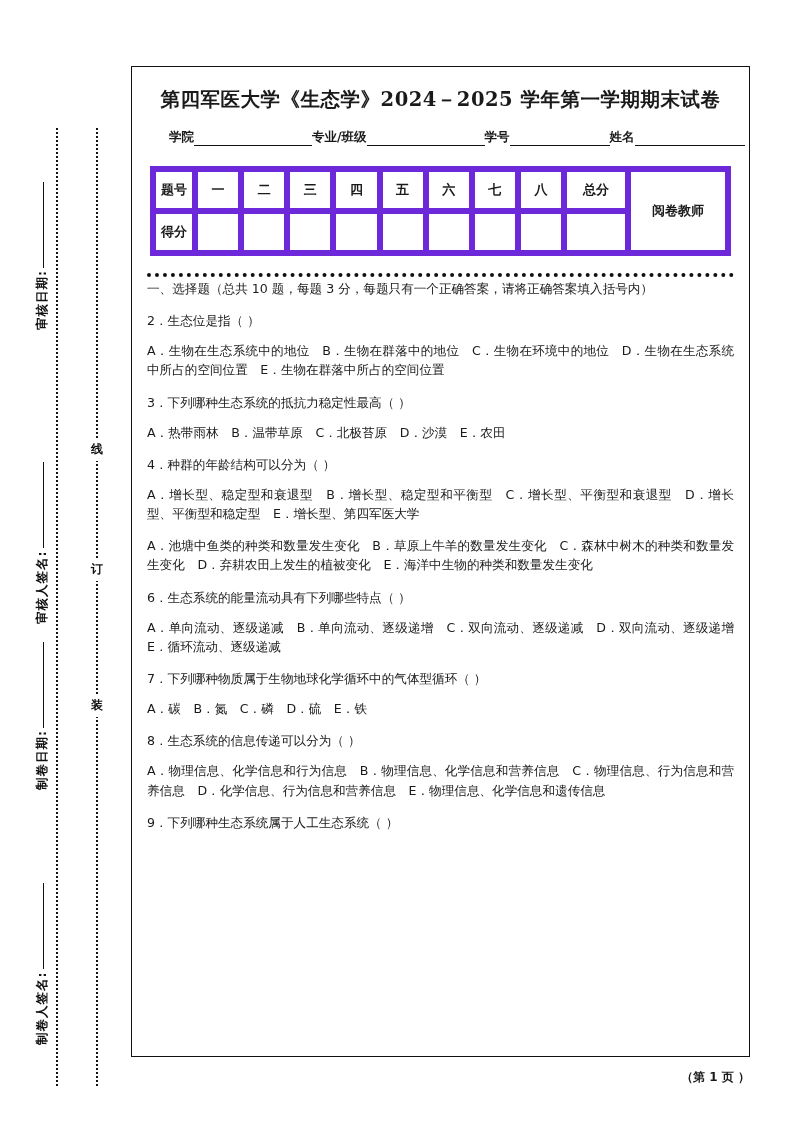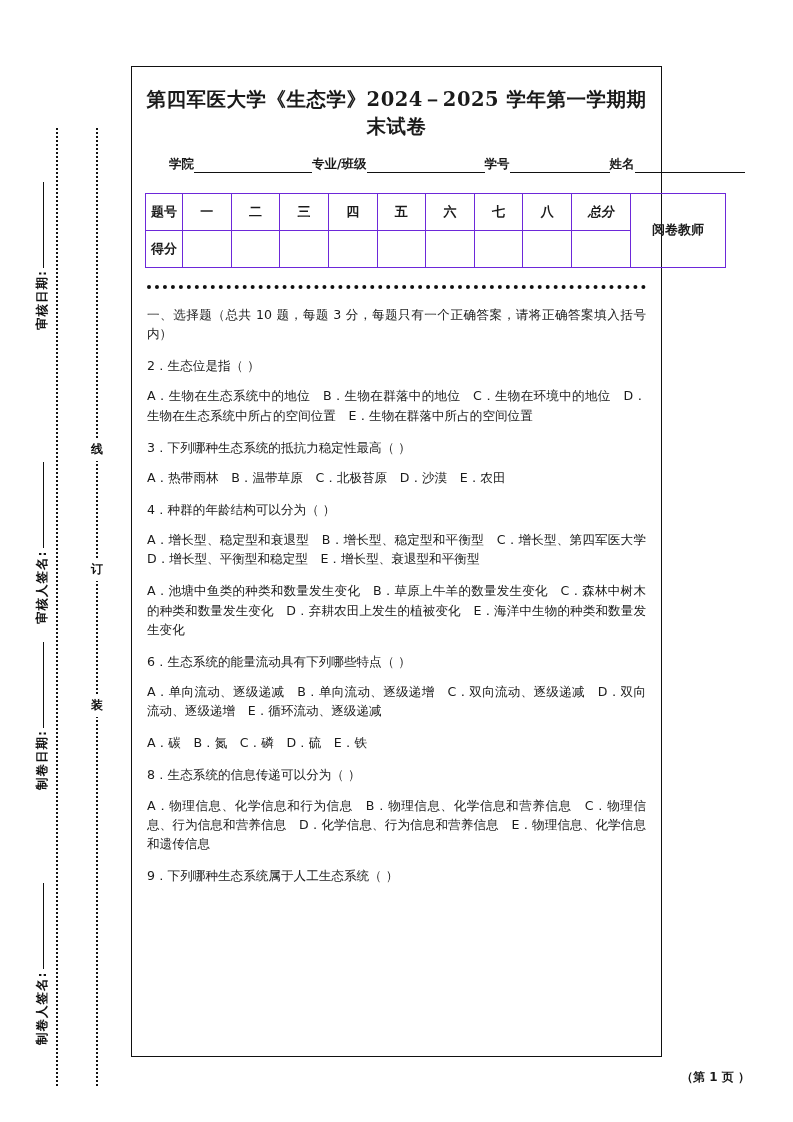--- a/index.html
+++ b/index.html
@@ -65,21 +65,21 @@
     font-weight: bold;
     padding: 3px 0;
     color: #111;
   }
 
   
   #paper-frame {
     position: absolute;
     left: 131px;
     top: 66px;
-    width: 531px;
+    width: 619px;
     height: 991px;
     border: 1.4px solid #111;
     box-sizing: border-box;
     padding: 0 13px;
   }
 
   #exam-title {
     text-align: center;
     font-size: 19.5px;
     font-weight: bold;
@@ -111,49 +111,49 @@
   .id-gap { width: 8px; }
 
   
   #score-table {
     margin: 20px auto 0 auto;
     border-collapse: collapse;
     width: 581px;
     table-layout: fixed;
   }
   #score-table td {
-    border: 1px solid #6d28d9;
+    border: 6px solid #6d28d9;
     text-align: center;
     vertical-align: middle;
     font-family: "DejaVu Sans", "Liberation Sans", sans-serif;
     font-size: 13px;
     font-weight: bold;
     height: 34px;
   }
   #score-table td.rowhead {
     width: 34px;
     line-height: 1.05;
     font-size: 13px;
   }
-  #score-table td.total { width: 56px; font-style: italic; }
+  #score-table td.total { width: 56px; }
   #score-table td.grader {
     width: 92px;
     line-height: 1.15;
   }
 
   
   #dotted-rule {
     margin: 17px 2px 0 2px;
     height: 0;
     border-top: 4px dotted #111;
   }
 
   
   #question-body {
-    margin-top: 16px;
+    margin-top: 2px;
     padding: 0 2px;
     font-family: "DejaVu Sans", "Liberation Sans", sans-serif;
     font-size: 12.6px;
     line-height: 1.52;
     text-align: justify;
   }
   .section-head { margin-bottom: 13px; }
   .q-stem { margin-bottom: 11px; }
   .q-opts { margin-bottom: 13px; }
 
@@ -260,27 +260,28 @@
     <div class="section-head">一、选择题（总共 10 题，每题 3 分，每题只有一个正确答案，请将正确答案填入括号内）</div>
 
 
     <div class="q-stem">2．生态位是指（    ）</div>
     <div class="q-opts">A．生物在生态系统中的地位　B．生物在群落中的地位　C．生物在环境中的地位　D．生物在生态系统中所占的空间位置　E．生物在群落中所占的空间位置</div>
 
     <div class="q-stem">3．下列哪种生态系统的抵抗力稳定性最高（    ）</div>
     <div class="q-opts">A．热带雨林　B．温带草原　C．北极苔原　D．沙漠　E．农田</div>
 
     <div class="q-stem">4．种群的年龄结构可以分为（    ）</div>
-    <div class="q-opts">A．增长型、稳定型和衰退型　B．增长型、稳定型和平衡型　C．增长型、第四军医大学　D．增长型、平衡型和稳定型　E．增长型、衰退型和平衡型</div>
+    <div class="q-opts">A．增长型、稳定型和衰退型　B．增长型、稳定型和平衡型　C．增长型、平衡型和衰退型　D．增长型、平衡型和稳定型　E．增长型、第四军医大学</div>
 
     <div class="q-opts">A．池塘中鱼类的种类和数量发生变化　B．草原上牛羊的数量发生变化　C．森林中树木的种类和数量发生变化　D．弃耕农田上发生的植被变化　E．海洋中生物的种类和数量发生变化</div>
 
     <div class="q-stem">6．生态系统的能量流动具有下列哪些特点（    ）</div>
     <div class="q-opts">A．单向流动、逐级递减　B．单向流动、逐级递增　C．双向流动、逐级递减　D．双向流动、逐级递增　E．循环流动、逐级递减</div>
 
+    <div class="q-stem">7．下列哪种物质属于生物地球化学循环中的气体型循环（    ）</div>
     <div class="q-opts">A．碳　B．氮　C．磷　D．硫　E．铁</div>
 
     <div class="q-stem">8．生态系统的信息传递可以分为（    ）</div>
     <div class="q-opts">A．物理信息、化学信息和行为信息　B．物理信息、化学信息和营养信息　C．物理信息、行为信息和营养信息　D．化学信息、行为信息和营养信息　E．物理信息、化学信息和遗传信息</div>
 
     <div class="q-stem">9．下列哪种生态系统属于人工生态系统（    ）</div>
   </div>
 </div>
 
 <div id="page-footer">

